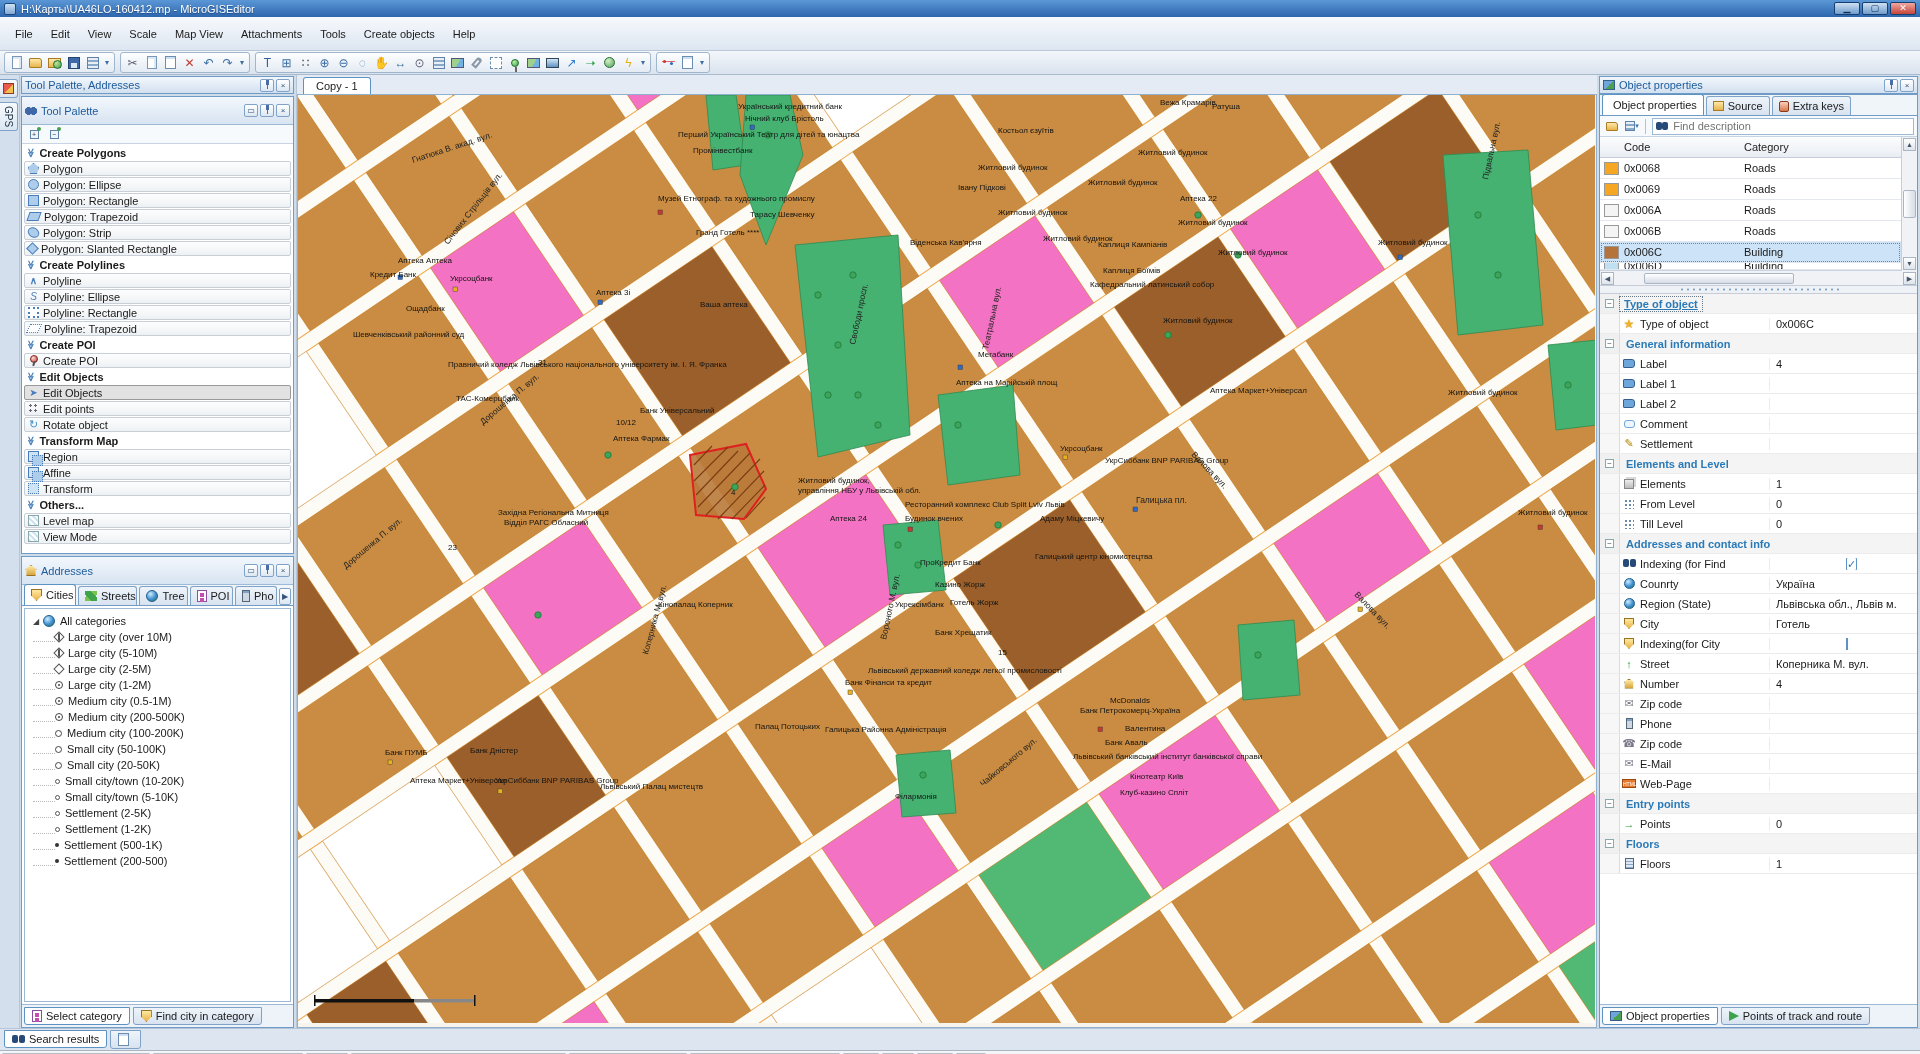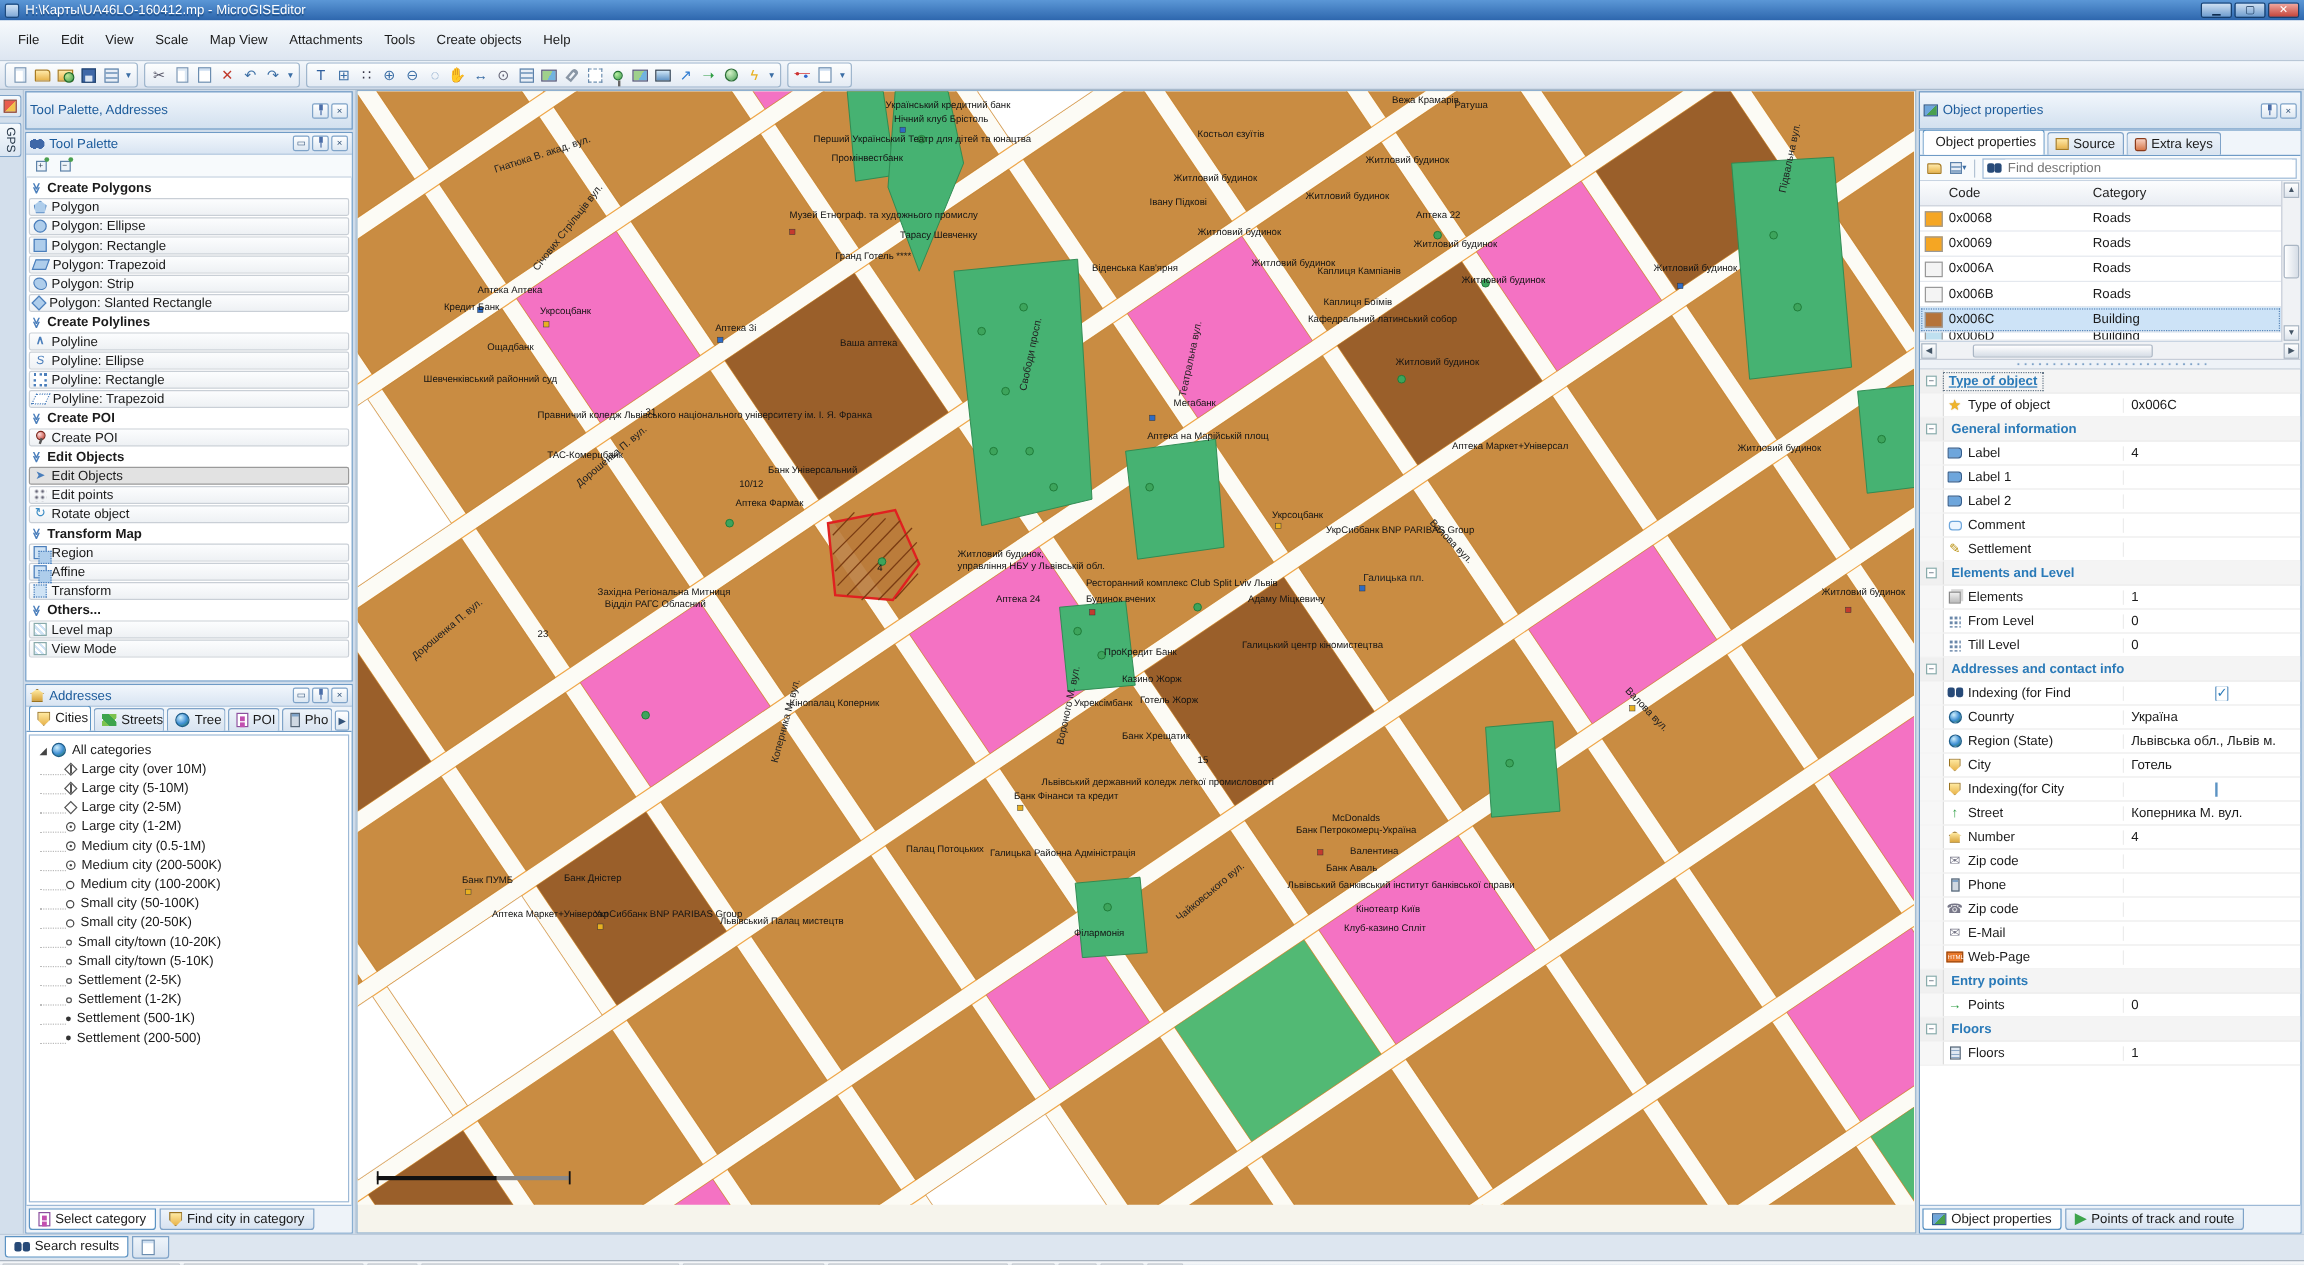--- a/index.html
+++ b/index.html
@@ -49,27 +49,27 @@
   .ci-route::after{content:"";position:absolute;left:1px;top:3px;width:3px;height:3px;border-radius:50%;background:#c33;box-shadow:7px 2px 0 #36c}
   
   #main{display:flex;height:953px}
   #dockstrip{width:20px;background:#d3dfec;border-right:1px solid #b6c6d8;padding-top:4px}
   .vtab{width:18px;border:1px solid #7fa3c8;border-left:none;background:linear-gradient(#f6fafd,#dbe6f2);
     border-radius:0 3px 3px 0;margin-bottom:4px;display:flex;align-items:center;justify-content:center;padding:3px 0}
   .vtab .vicon{width:11px;height:11px;background:linear-gradient(135deg,#e85b4d 50%,#f2c14d 50%);border:1px solid #8d3a2a}
   .vtab.gps span{writing-mode:vertical-rl;font-size:10px;color:#234}
   
   #leftcol{width:276px;display:flex;flex-direction:column;background:#cfdcEA;padding:1px 2px 0 1px}
-  .dockhead{height:32px;display:flex;align-items:center;border:1px solid #6f9bc6;
+  .dockhead{height:18px;display:flex;align-items:center;border:1px solid #6f9bc6;
     background:linear-gradient(#f2f7fc,#d2e0ef);color:#1c5b9b;padding:0 3px;flex:0 0 auto}
   .dockhead .dlabel{flex:1}
   .smbtn{width:14px;height:13px;border:1px solid #7fa3c8;background:linear-gradient(#fff,#dce7f2);
     margin-left:2px;font-size:8px;line-height:11px;text-align:center;color:#33547a;border-radius:2px}
   .panelbox{border:1px solid #6f9bc6;background:#fff;margin-top:2px;display:flex;flex-direction:column}
-  .innerhead{height:18px;display:flex;align-items:center;background:linear-gradient(#f2f7fc,#d8e4f2);
+  .innerhead{height:28px;display:flex;align-items:center;background:linear-gradient(#f2f7fc,#d8e4f2);
     border-bottom:1px solid #9db9d6;color:#1c5b9b;padding:0 3px}
   .innerhead .hicon{width:12px;height:10px;margin-right:4px;background:radial-gradient(circle at 30% 50%,#3f68a8 40%,transparent 41%),radial-gradient(circle at 70% 50%,#3f68a8 40%,transparent 41%);}
   #tp-minibar{height:19px;border-bottom:1px solid #c8d4e2;display:flex;align-items:center;padding-left:3px;background:#f7fafc}
   .mini{width:18px;height:15px;display:flex;align-items:center;justify-content:center;margin-right:2px;border-radius:2px}
   .mini .bx{width:9px;height:9px;border:1px solid #5e82a8;background:#eef4fa;font-size:7px;line-height:7px;text-align:center;color:#345;position:relative}
   .mini .bx::before{content:"";position:absolute;right:-3px;top:-4px;width:4px;height:4px;border-radius:50%;background:#4aa04f}
   #palette-list{flex:1;overflow:hidden;padding:1px 2px}
   .pgroup{display:flex;align-items:center;font-weight:bold;padding:2px 0 1px 2px}
   .pgroup .chev{color:#4a7ebb;font-size:9px;margin-right:4px}
   .pitem{height:15px;display:flex;align-items:center;border:1px solid #c9cfd6;border-radius:2px;
@@ -603,20 +603,23 @@
           </div>
           <div class="btab">
             <span class="ti tico ti-shield"></span>
             <span>Find city in category</span>
           </div>
         </div>
     </div>
   </div>
 
   <div id="mapcol">
+    <div id="maptabs">
+      <div class="maptab">Copy - 1</div>
+    </div>
     <div id="mapview">
       <svg id="mapsvg" width="1297" height="928">
           <rect x="0" y="0" width="1297" height="928" fill="#f6f4ec"></rect>
           <g transform="rotate(-34 650 466)">
             <rect x="-555" y="-651.5" width="15" height="2235" fill="#fcfbf5" stroke="#efa74a" stroke-width="1"></rect>
             <rect x="-435" y="-651.5" width="15" height="2235" fill="#fcfbf5" stroke="#efa74a" stroke-width="1"></rect>
             <rect x="-280" y="-651.5" width="15" height="2235" fill="#fcfbf5" stroke="#efa74a" stroke-width="1"></rect>
             <rect x="-150" y="-651.5" width="15" height="2235" fill="#fcfbf5" stroke="#efa74a" stroke-width="1"></rect>
             <rect x="-40" y="-651.5" width="15" height="2235" fill="#fcfbf5" stroke="#efa74a" stroke-width="1"></rect>
             <rect x="110" y="-651.5" width="15" height="2235" fill="#fcfbf5" stroke="#efa74a" stroke-width="1"></rect>

